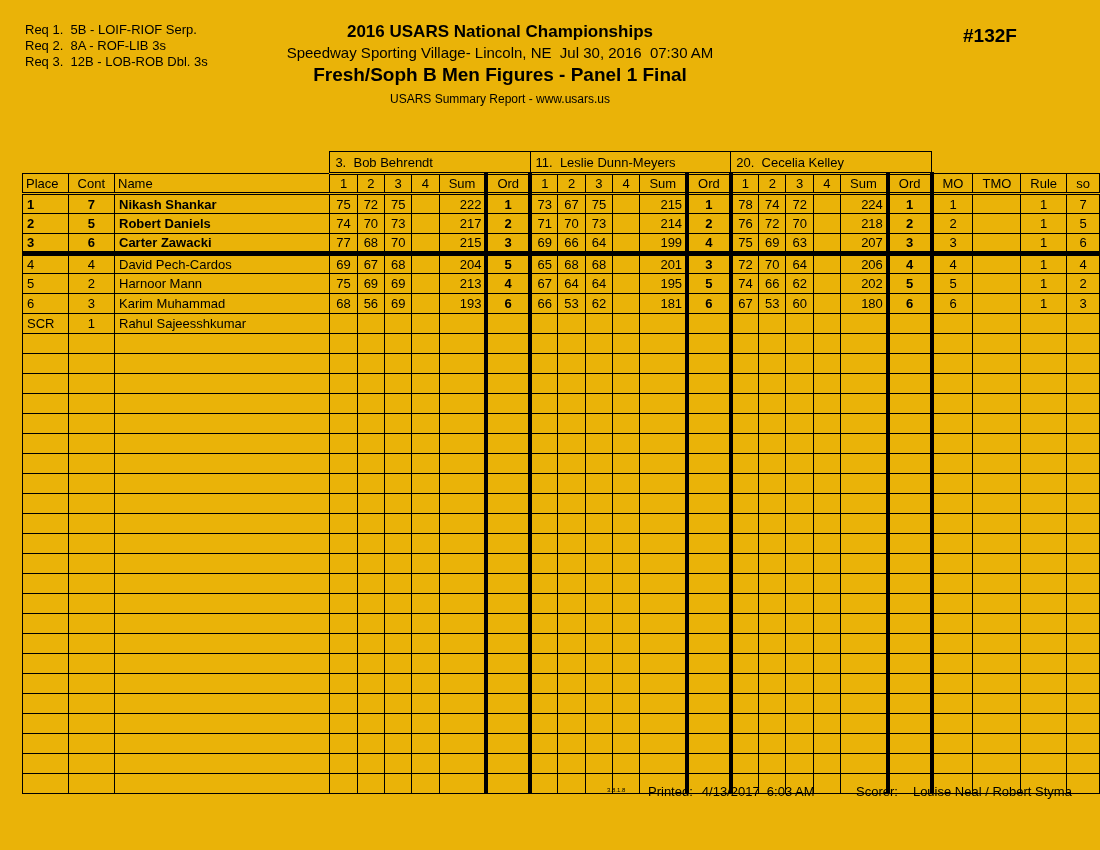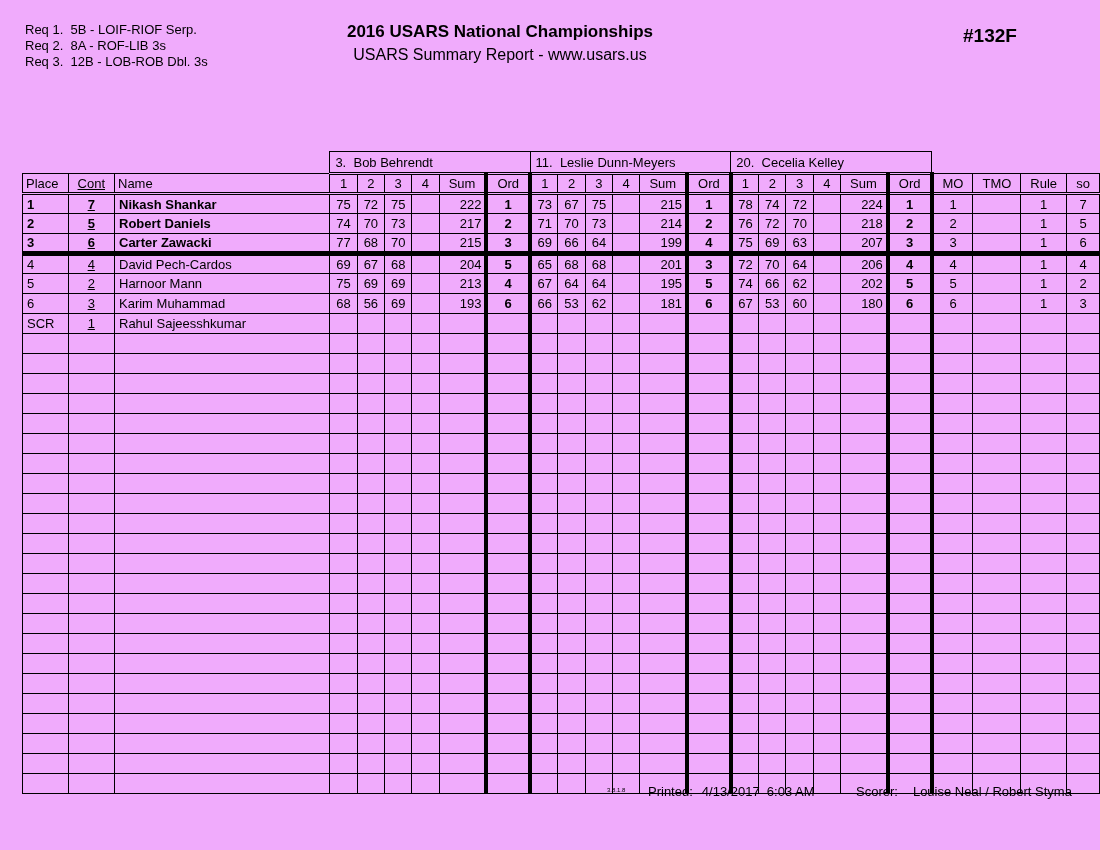--- a/index.html
+++ b/index.html
@@ -1,45 +1,45 @@
 <!DOCTYPE html>
 <html><head>
 <meta charset="utf-8">
 <style>
   * { margin:0; padding:0; box-sizing:border-box; }
   html,body { width:1100px; height:850px; background:#fff; overflow:hidden; }
   body { font-family:"Liberation Sans", sans-serif; color:#000; position:relative; }
-  .page { position:absolute; inset:0; background:#f0abfc; }
+  .page { position:absolute; inset:0; background:#eab308; }
 
   .req { position:absolute; left:25px; top:22px; font-size:13px; line-height:16px; }
   .req div { white-space:pre; }
 
   .titles { position:absolute; left:16px; top:22px; width:968px; text-align:center; }
   .titles div { white-space:pre; }
   .t1 { font-size:17px; font-weight:bold; line-height:20px; }
   .t2 { font-size:15px; line-height:18px; margin-top:2px; }
   .t3 { font-size:19px; font-weight:bold; line-height:22px; margin-top:2px; }
-  .t4 { font-size:16px; line-height:18px; margin-top:4px; }
+  .t4 { font-size:12px; line-height:18px; margin-top:4px; }
   .rno { position:absolute; left:963px; top:25px; font-size:19px; font-weight:bold; }
 
   table { position:absolute; left:22px; top:135px; border-collapse:collapse; table-layout:fixed; font-size:13px;margin-top:16px; }
   td { border:1px solid #000; height:20px; padding:0 3px; overflow:hidden; white-space:pre; vertical-align:middle; }
   tr.band-row td { height:22px; }
   td.nob { border:none; background:transparent; }
   td.band { text-align:left; padding-left:5px; }
 
   tr.head-row td { text-align:center; font-weight:normal; padding:0 9px; }
   tr.head-row td.place, tr.head-row td.name { text-align:left; padding-left:3px; }
   tr.head-row td.jt { border-top:3px double #000; }
 
   tr.first td { border-top:3px double #000; }
   tr.heavy td { border-top:5px solid #000; }
 
   td.place { text-align:left; padding-left:4px; }
-  td.cont  { text-align:center;text-decoration:underline; }
+  td.cont  { text-align:center; }
   td.name  { text-align:left; padding-left:4px; }
   td.num   { text-align:center; padding:0 1px; }
   td.sum   { text-align:right; padding-right:3px; }
   td.ord   { text-align:center; font-weight:bold; border-left:4px solid #000; border-right:4px solid #000; }
   td.mo, td.tmo, td.rule, td.so { text-align:center; }
   tr.boldrow td.place, tr.boldrow td.cont, tr.boldrow td.name { font-weight:bold; }
 
   .footer { position:absolute; top:784px; left:0; width:1100px; font-size:13px; }
   .footer span { white-space:pre; }
   .ver { position:absolute; left:607px; top:3px; font-size:6px; }
@@ -54,20 +54,22 @@
 <div class="page">
 
   <div class="req">
     <div>Req 1.  5B - LOIF-RIOF Serp.</div>
     <div>Req 2.  8A - ROF-LIB 3s</div>
     <div>Req 3.  12B - LOB-ROB Dbl. 3s</div>
   </div>
 
   <div class="titles">
     <div class="t1">2016 USARS National Championships</div>
+    <div class="t2">Speedway Sporting Village- Lincoln, NE  Jul 30, 2016  07:30 AM</div>
+    <div class="t3">Fresh/Soph B Men Figures - Panel 1 Final</div>
     <div class="t4">USARS Summary Report - www.usars.us</div>
   </div>
 
   <div class="rno">#132F</div>
 
   <table>
     <colgroup id="cols">
         <col style="width: 36px;">
         <col style="width: 37px;">
         <col style="width: 265px;">

